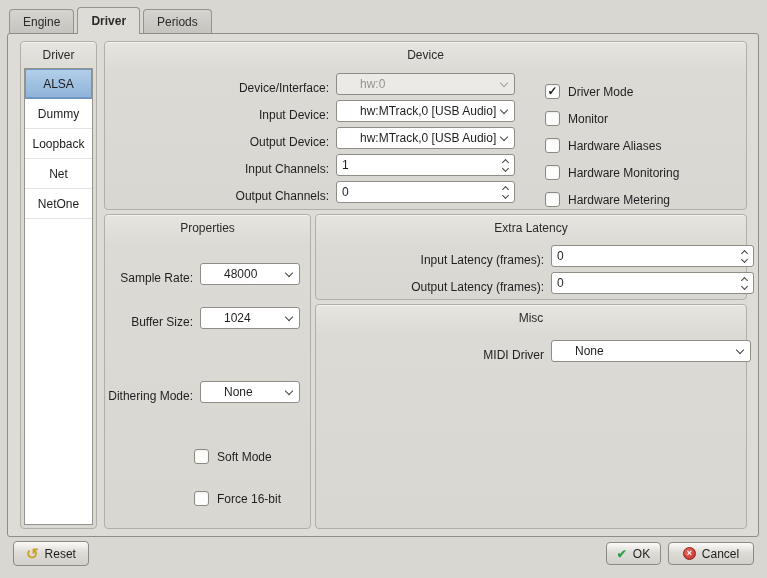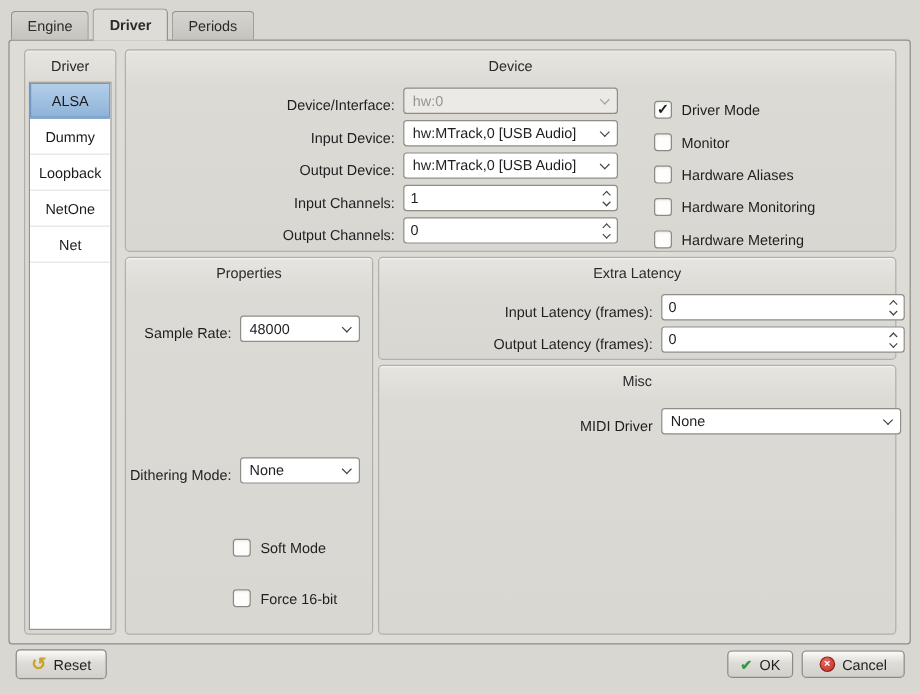--- a/index.html
+++ b/index.html
@@ -77,21 +77,21 @@
   
   .g-latency .form-row, .g-misc .form-row { left:14px; }
   .lr1{top:30px}.lr2{top:57px}.mr1{top:35px}
 
   
   .combo, .spin {
     height:22px; background:#ffffff; border:1px solid #908d87; border-radius:3px;
     display:flex; align-items:center; overflow:hidden;
   }
   .w100{width:100px}.w179{width:179px}.w200{width:200px}.w203{width:203px}
-  .combo { padding:0 7px 0 7px; }
+  .combo { padding:0 7px 0 23px; }
   .combo .val { flex:1; white-space:nowrap; overflow:hidden; }
   .combo.disabled { background:#eceae6; color:#97948f; }
   .combo.disabled .chev { border-color:#a5a29c; }
 
   .chev {
     display:inline-block; width:6px; height:6px;
     border-right:1.6px solid #45433f; border-bottom:1.6px solid #45433f;
   }
   .chev.down { transform:rotate(45deg); margin-top:-3px; }
   .chev.up   { transform:rotate(225deg); margin-bottom:-3px; }
@@ -145,22 +145,22 @@
   </div>
 
   <div class="pane">
 
     <div class="group g-driver">
       <div class="group-title">Driver</div>
       <div class="driver-list">
         <div class="driver-item selected">ALSA</div>
         <div class="driver-item">Dummy</div>
         <div class="driver-item">Loopback</div>
+        <div class="driver-item">Net</div>
         <div class="driver-item">NetOne</div>
-        <div class="driver-item">Net</div>
       </div>
     </div>
 
     <div class="group g-device">
       <div class="group-title">Device</div>
 
       <div class="form-row dr1">
         <span class="flabel lw227">Device/Interface:</span>
         <div class="combo w179 disabled">
           <span class="val">hw:0</span>
@@ -242,20 +242,27 @@
       <div class="group-title">Properties</div>
 
       <div class="form-row pr1">
         <span class="flabel lw95">Sample Rate:</span>
         <div class="combo w100">
           <span class="val">48000</span>
           <span class="chev down"></span>
         </div>
       </div>
 
+      <div class="form-row pr2">
+        <span class="flabel lw95">Buffer Size:</span>
+        <div class="combo w100">
+          <span class="val">1024</span>
+          <span class="chev down"></span>
+        </div>
+      </div>
 
 
       <div class="form-row pr4">
         <span class="flabel lw95">Dithering Mode:</span>
         <div class="combo w100">
           <span class="val">None</span>
           <span class="chev down"></span>
         </div>
       </div>
 

